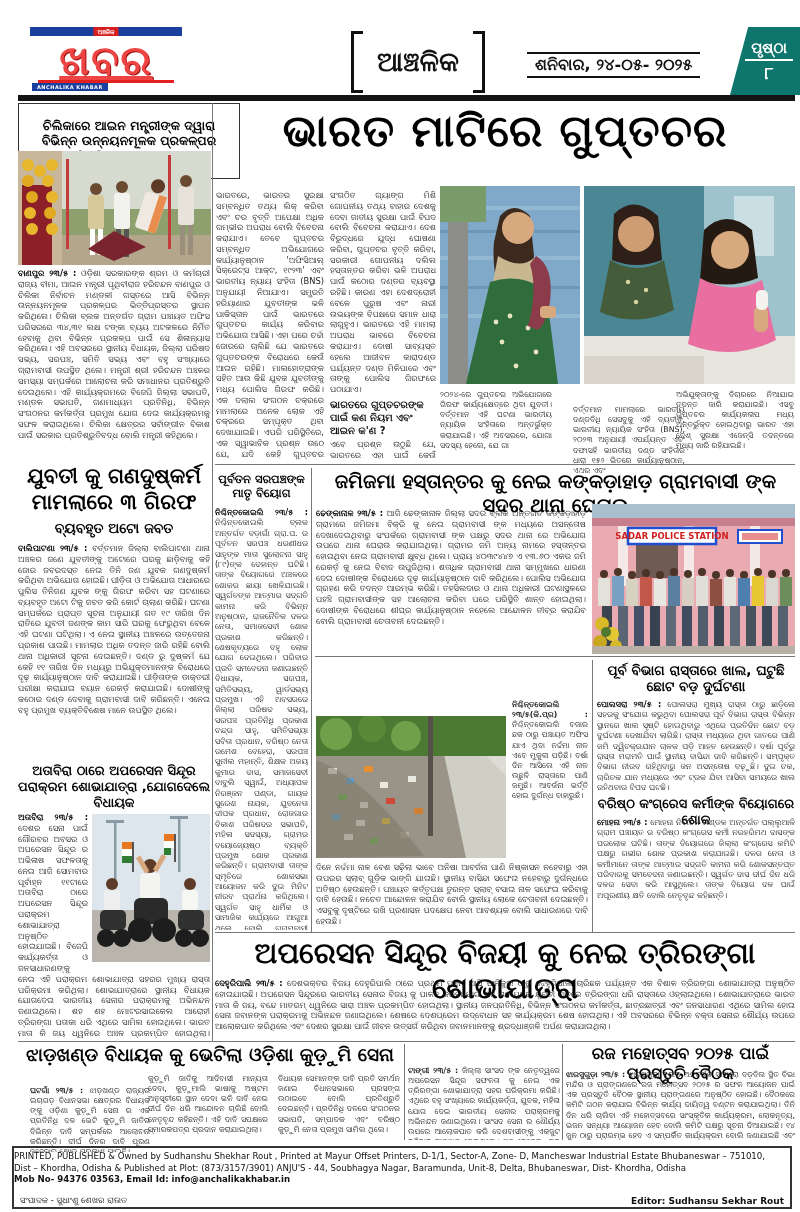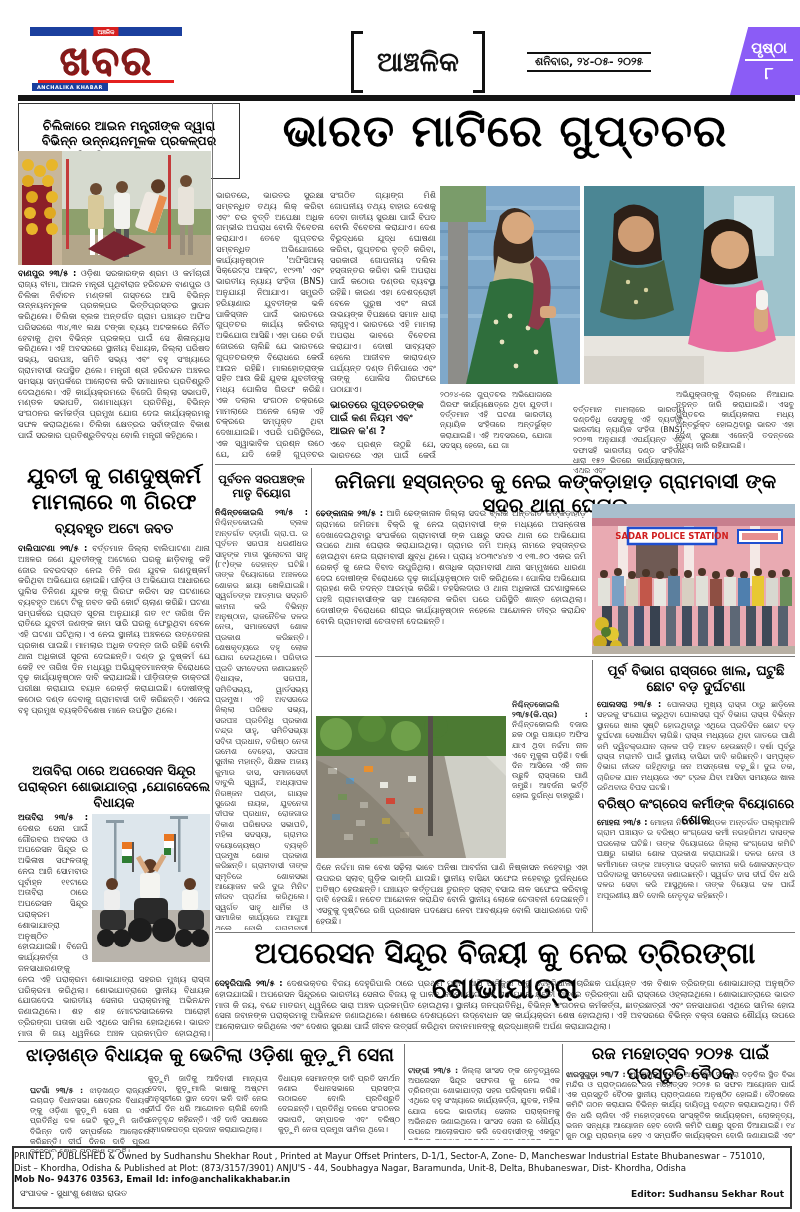--- a/index.html
+++ b/index.html
@@ -4,55 +4,55 @@
 <style>
   html,body{margin:0;padding:0;background:#ffffff;}
   .page{position:relative;width:800px;height:1212px;background:#ffffff;overflow:hidden;
         font-family:"DejaVu Sans",sans-serif;color:#111;}
   .abs{position:absolute;}
   
   .logo{left:30px;top:27px;width:152px;height:66px;}
   .logo-bar{position:absolute;left:0;top:0;width:100%;height:9px;background:#1b3f9e;}
   .logo-tag{position:absolute;left:50%;top:0;transform:translateX(-50%);background:#d81f1f;color:#fff;
             font-size:6px;line-height:9px;padding:0 4px;font-weight:bold;}
-  .logo-main{position:absolute;left:0;top:7px;width:100%;text-align:center;color:#7f1d1d;
+  .logo-main{position:absolute;left:0;top:7px;width:100%;text-align:center;color:#ef4444;
              font-size:40px;font-weight:bold;letter-spacing:2px;line-height:52px;
-             text-shadow:1px 1px 0 #9e0f0f;}
+             text-shadow:1px 1px 0 #9e0f0f;text-decoration:underline;}
   .logo-strip{position:absolute;left:2px;bottom:2px;background:#1b3f9e;color:#fff;
               font-size:5px;line-height:8px;padding:0 5px;font-weight:bold;letter-spacing:.5px;}
   .logo-underline{position:absolute;left:8px;bottom:10px;width:136px;height:3px;background:#e4201f;}
   .masthead{left:348px;top:32px;width:140px;height:60px;display:flex;align-items:center;justify-content:center;gap:14px;}
   .bracket{width:9px;height:56px;border:3.5px solid #111;}
   .bracket.l{border-right:none;}
   .bracket.r{border-left:none;}
   .masthead-text{font-size:27px;font-weight:bold;color:#111;}
   .dateline-box{left:527px;top:52px;padding:1px 8px 2px;border-top:2.5px solid #111;border-bottom:2.5px solid #111;
-                font-size:11px;font-weight:bold;}
-  .page-tab{right:0;top:27px;width:70px;height:68px;background:#8b5cf6;color:#fff;
+                font-size:16px;font-weight:bold;}
+  .page-tab{right:0;top:27px;width:70px;height:68px;background:#0f766e;color:#fff;
             clip-path:polygon(26% 0,100% 0,100% 100%,0 100%);
             display:flex;flex-direction:column;align-items:center;justify-content:center;}
   .page-tab .lbl{font-size:15px;font-weight:bold;border-bottom:2px solid #fff;padding:0 6px 2px;margin-left:8px;}
   .page-tab .num{font-size:17px;font-weight:bold;margin-top:2px;margin-left:8px;}
   .top-rule{left:18px;top:95px;width:777px;height:6px;background:#141414;}
   
   .vr{background:#777;width:1px;}
   .hr{background:#777;height:1px;}
   
   .hl{font-weight:bold;color:#000;text-align:center;line-height:1.22;}
   .small{font-size:8.3px;line-height:1.3;text-align:justify;color:#1c1c1c;overflow:hidden;}
   .small b{color:#000;}
   .tiny{font-size:7.8px;line-height:1.3;text-align:justify;color:#1c1c1c;overflow:hidden;}
   .boxed{border:1.5px solid #333;display:flex;align-items:center;justify-content:center;padding:15px;}
   .big-hl{font-size:44px;letter-spacing:1px;}
   .photo{overflow:hidden;background:#be185d;}
   .photo svg{display:block;}
   
   .footer{left:12px;top:1146px;width:776px;height:56px;border:2px solid #333;
           font-size:8.6px;line-height:1.35;text-align:left;padding-top:3px;}
-  .footer .row4{display:flex;justify-content:space-between;padding:0 6px;font-weight:bold;font-size:9px;margin-top:2px;}
+  .footer .row4{display:flex;justify-content:space-between;padding:0 6px;font-weight:bold;font-size:9px;margin-top:9px;}
 </style>
 </head>
 <body>
 
 <div class="page">
 
   <div class="abs logo">
     <div class="logo-bar"></div>
     <div class="logo-tag">ଅଞ୍ଚଳିକ</div>
     <div class="logo-main">ଖବର</div>
@@ -410,21 +410,21 @@
   <p class="abs tiny" style="left:278px;top:1074px;width:122px;height:66px;margin:0;">ବିଧାୟକ ସେମାନଙ୍କ ଦାବି ପ୍ରତି ସମର୍ଥନ ଜଣାଇ ବିଧାନସଭାରେ ପ୍ରସଙ୍ଗ ଉଠାଇବେ ବୋଲି ପ୍ରତିଶ୍ରୁତି ଦେଇଛନ୍ତି। ପ୍ରତିନିଧି ଦଳରେ ସଂଗଠନର ସଭାପତି, ସମ୍ପାଦକ ଏବଂ ବରିଷ୍ଠ କୁଡ଼ୁମି ନେତା ପ୍ରମୁଖ ସାମିଲ ଥିଲେ।</p>
   <p class="abs tiny" style="left:148px;top:1074px;width:120px;height:66px;margin:0;">କୁଡ଼ୁମି ଜାତିକୁ ଆଦିବାସୀ ମାନ୍ୟତା ଦେବା, କୁଡ଼ୁମାଲି ଭାଷାକୁ ଅଷ୍ଟମ ଅନୁସୂଚୀରେ ସ୍ଥାନ ଦେବା ଭଳି ଦାବି ନେଇ ଦୀର୍ଘ ଦିନ ଧରି ଆନ୍ଦୋଳନ ଚାଲିଛି ବୋଲି ନେତୃବୃନ୍ଦ କହିଛନ୍ତି। ଏହି ଦାବି ସପକ୍ଷରେ ସ୍ମାରକପତ୍ର ପ୍ରଦାନ କରାଯାଇଥିଲା।</p>
 
   <p class="abs tiny" style="left:408px;top:1066px;width:152px;height:74px;margin:0;">
     <b>ଟାଙ୍ଗୀ ୨୩/୫ :</b>
     <span>ଜିଲ୍ଲା ସାଂସଦ ଙ୍କ ନେତୃତ୍ୱରେ ଅପରେସନ ସିନ୍ଦୂର ସଫଳତା କୁ ନେଇ ଏକ ତ୍ରିରଙ୍ଗା ଶୋଭାଯାତ୍ରା ସହର ପରିକ୍ରମା କରିଛି। ଏଥିରେ ବହୁ ସଂଖ୍ୟାରେ କାର୍ଯ୍ୟକର୍ତ୍ତା, ଯୁବକ, ମହିଳା ଯୋଗ ଦେଇ ଭାରତୀୟ ସେନାର ପରାକ୍ରମକୁ ଅଭିନନ୍ଦନ ଜଣାଇଥିଲେ। ସାଂସଦ ସେନା ର ଶୌର୍ଯ୍ୟ ଉପରେ ଆଲୋକପାତ କରି ଦେଶବାସୀଙ୍କୁ ଏକଜୁଟ ରହିବାକୁ ଆହ୍ୱାନ ଦେଇଥିଲେ। ମଞ୍ଚ ବେଢ଼େଇ, ଗଡ଼ ସଡ଼କୀୟ, ବିଭିନ୍ନ ସ୍ଥାନ ଦେଇ ଶୋଭାଯାତ୍ରା ଯାଇଥିଲା।</span>
   </p>
 
   <div class="abs hl" style="left:566px;top:1044px;width:229px;font-size:16.5px;">ରଜ ମହୋତ୍ସବ ୨୦୨୫ ପାଇଁ ପ୍ରସ୍ତୁତି ବୈଠକ</div>
   <p class="abs tiny" style="left:566px;top:1070px;width:229px;height:70px;margin:0;">
-    <b>ଝାରସୁଗୁଡ଼ା ୨୩/7 :</b>
+    <b>ଝାରସୁଗୁଡ଼ା ୨୩/୫ :</b>
     <span>ଝାରସୁଗୁଡ଼ା ବ୍ଲକ ଅନ୍ତର୍ଗତ ସାହାରୋ ବଡ଼ବିଲ ସ୍ଥିତ ବିଭା ମନ୍ଦିର ଓ ପ୍ରାଙ୍ଗଣରେ ରଜ ମହୋତ୍ସବ ୨୦୨୫ ର ସଫଳ ଆୟୋଜନ ପାଇଁ ଏକ ପ୍ରସ୍ତୁତି ବୈଠକ ସ୍ଥାନୀୟ ପ୍ରାଙ୍ଗଣରେ ଅନୁଷ୍ଠିତ ହୋଇଛି। ବୈଠକରେ କମିଟି ଗଠନ କରାଯାଇ ବିଭିନ୍ନ କାର୍ଯ୍ୟ ଦାୟିତ୍ୱ ବଣ୍ଟନ କରାଯାଇଥିଲା। ତିନି ଦିନ ଧରି ଚାଲିବା ଏହି ମହୋତ୍ସବରେ ସାଂସ୍କୃତିକ କାର୍ଯ୍ୟକ୍ରମ, ଲୋକନୃତ୍ୟ, ଭଜନ ସନ୍ଧ୍ୟା ଆୟୋଜନ ହେବ ବୋଲି କମିଟି ପକ୍ଷରୁ ସୂଚନା ଦିଆଯାଇଛି। ୧୪ ଜୁନ ଠାରୁ ପ୍ରାରମ୍ଭ ହେବ ଏ ସମ୍ପର୍କିତ କାର୍ଯ୍ୟକ୍ରମ ବୋଲି ଜଣାଯାଇଛି ଏବଂ ସମସ୍ତଙ୍କ ସହଯୋଗ କାମନା କରାଯାଇଛି।</span>
   </p>
 
   <div class="abs footer">
     <div>PRINTED, PUBLISHED &amp; Owned by Sudhanshu Shekhar Rout ,  Printed at Mayur Offset Printers,  D-1/1, Sector-A, Zone- D, Mancheswar Industrial Estate Bhubaneswar – 751010,</div>
     <div>Dist – Khordha, Odisha   &amp; Published at Plot: (873/3157/3901)  ANJU'S - 44, Soubhagya Nagar, Baramunda, Unit-8, Delta, Bhubaneswar, Dist- Khordha, Odisha</div>
     <div style="font-weight:bold;">Mob No-  94376 03563,  Email Id: info@anchalikakhabar.in</div>
     <div class="row4">
       <span style="font-weight:normal;font-size:8.5px;">ସଂପାଦକ - ସୁଧାଂଶୁ ଶେଖର ରାଉତ</span>
       <span>Editor: Sudhansu Sekhar Rout</span>

